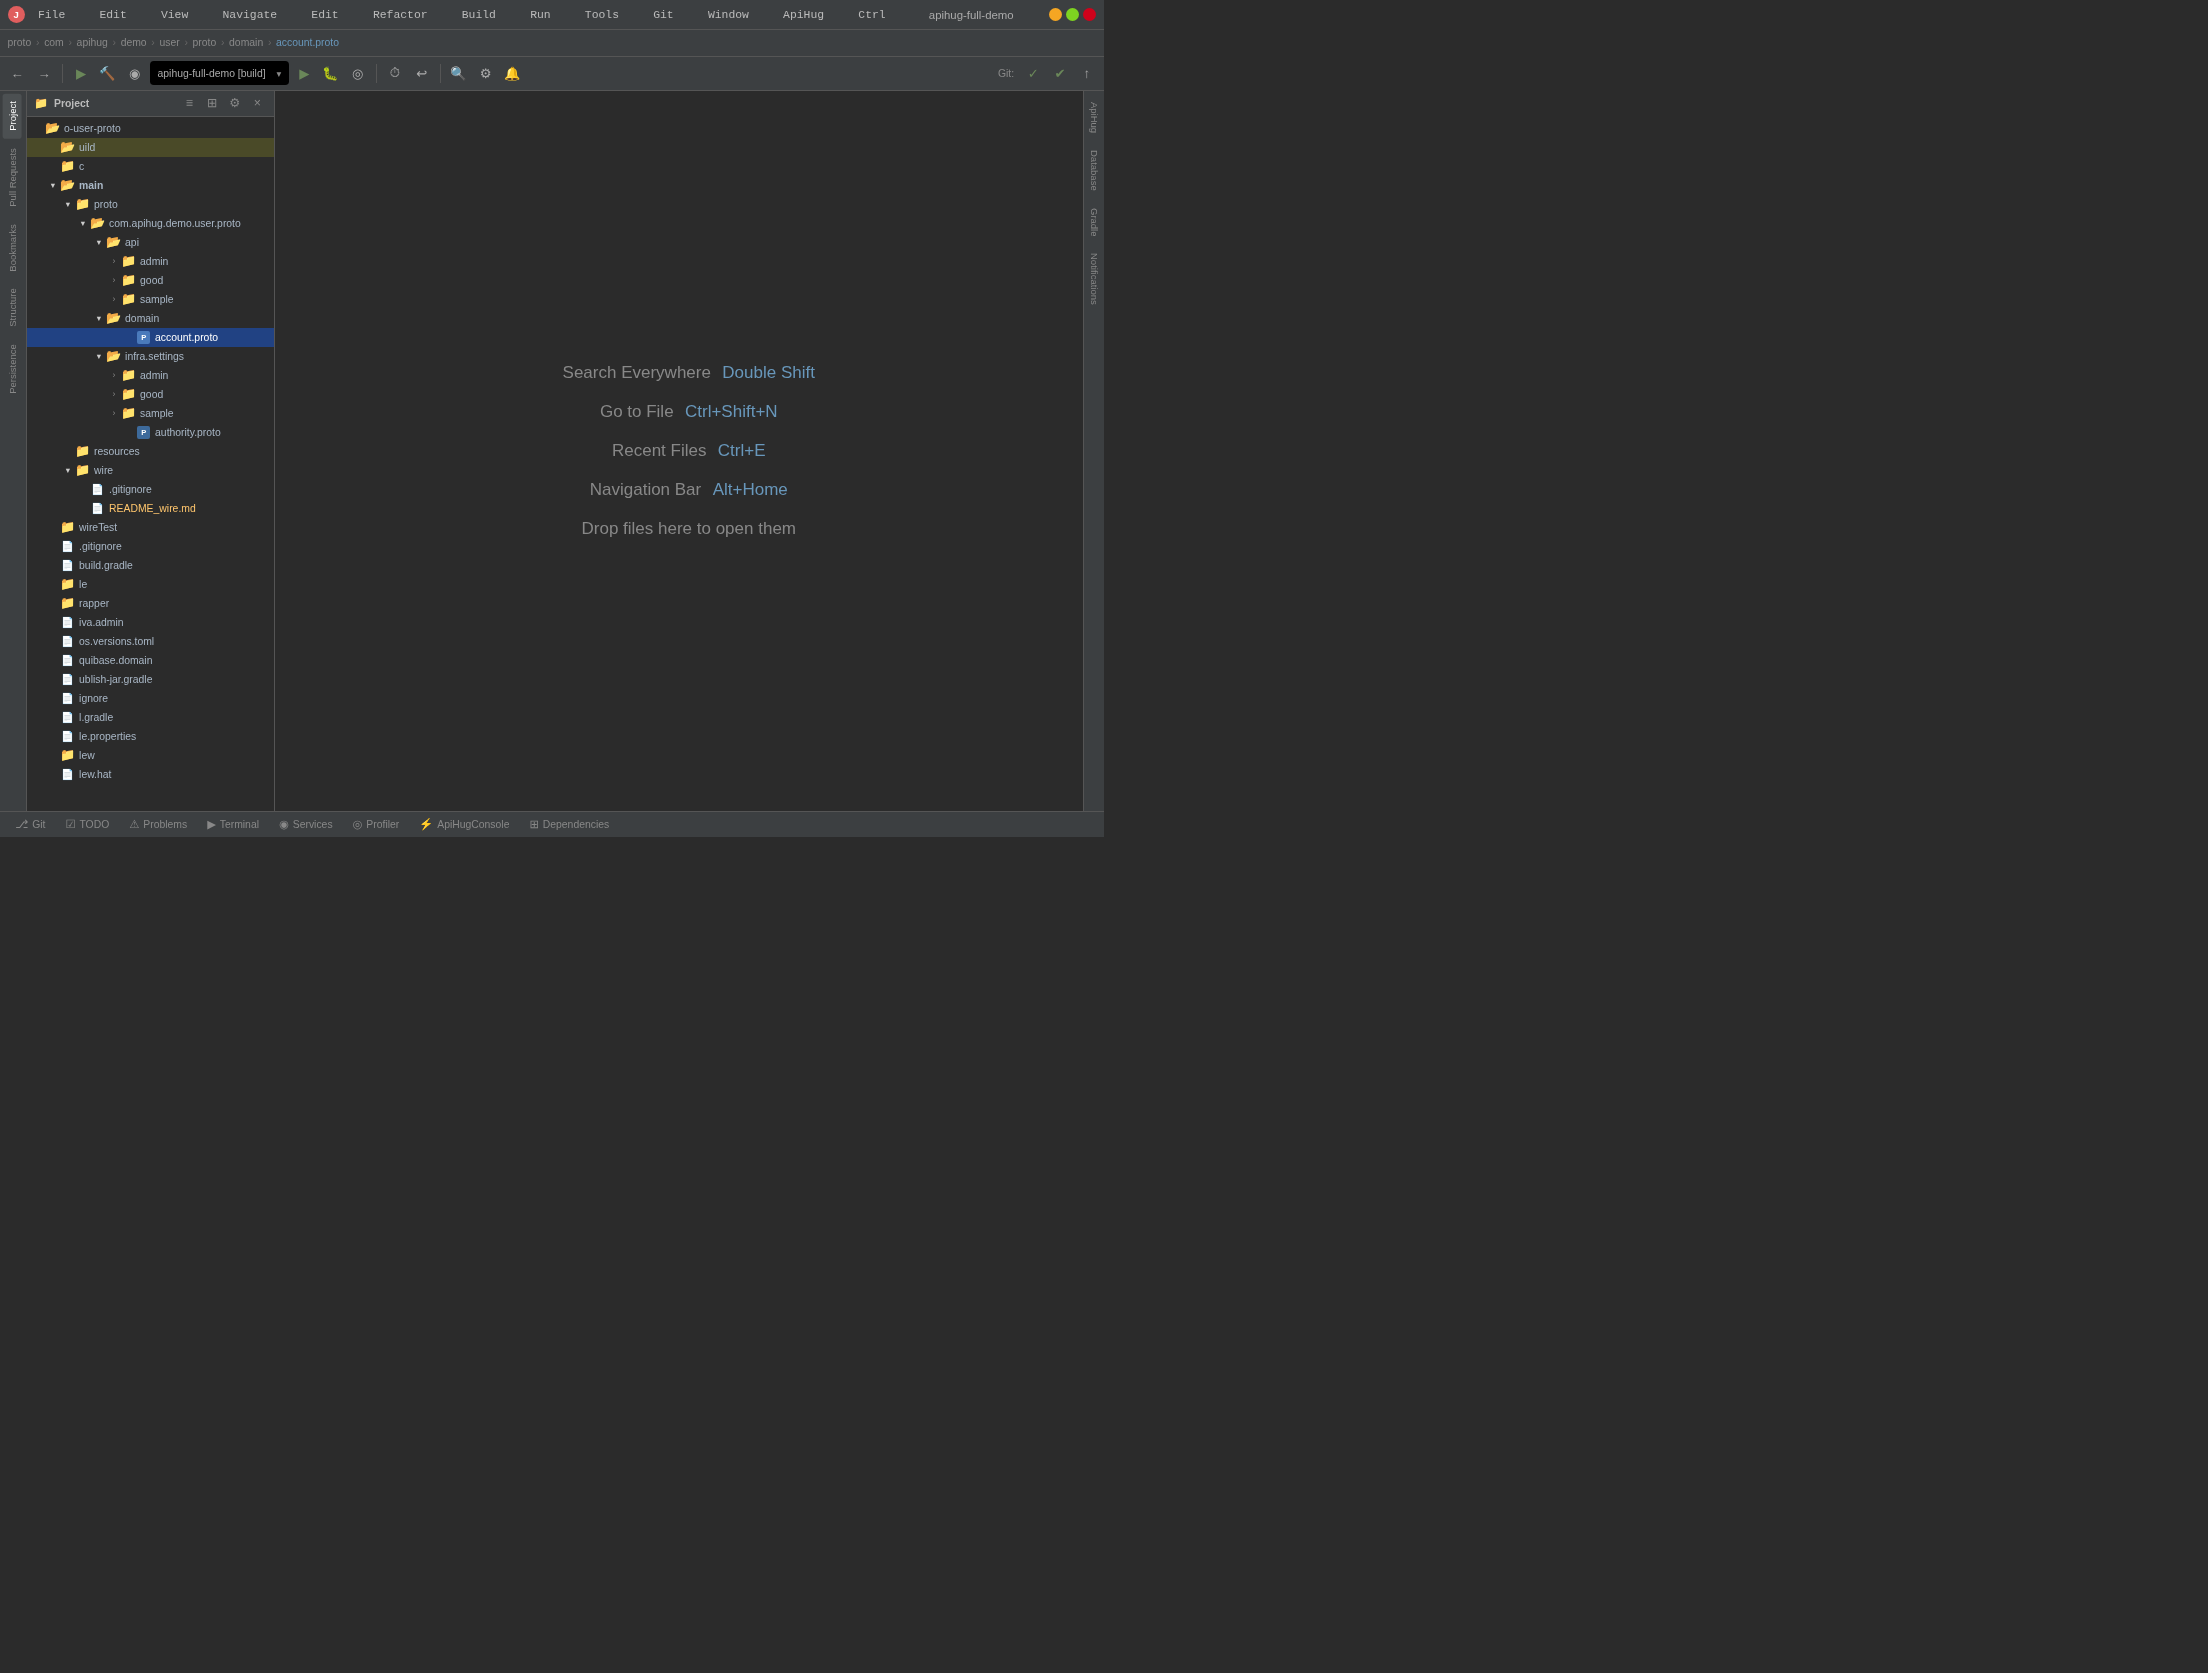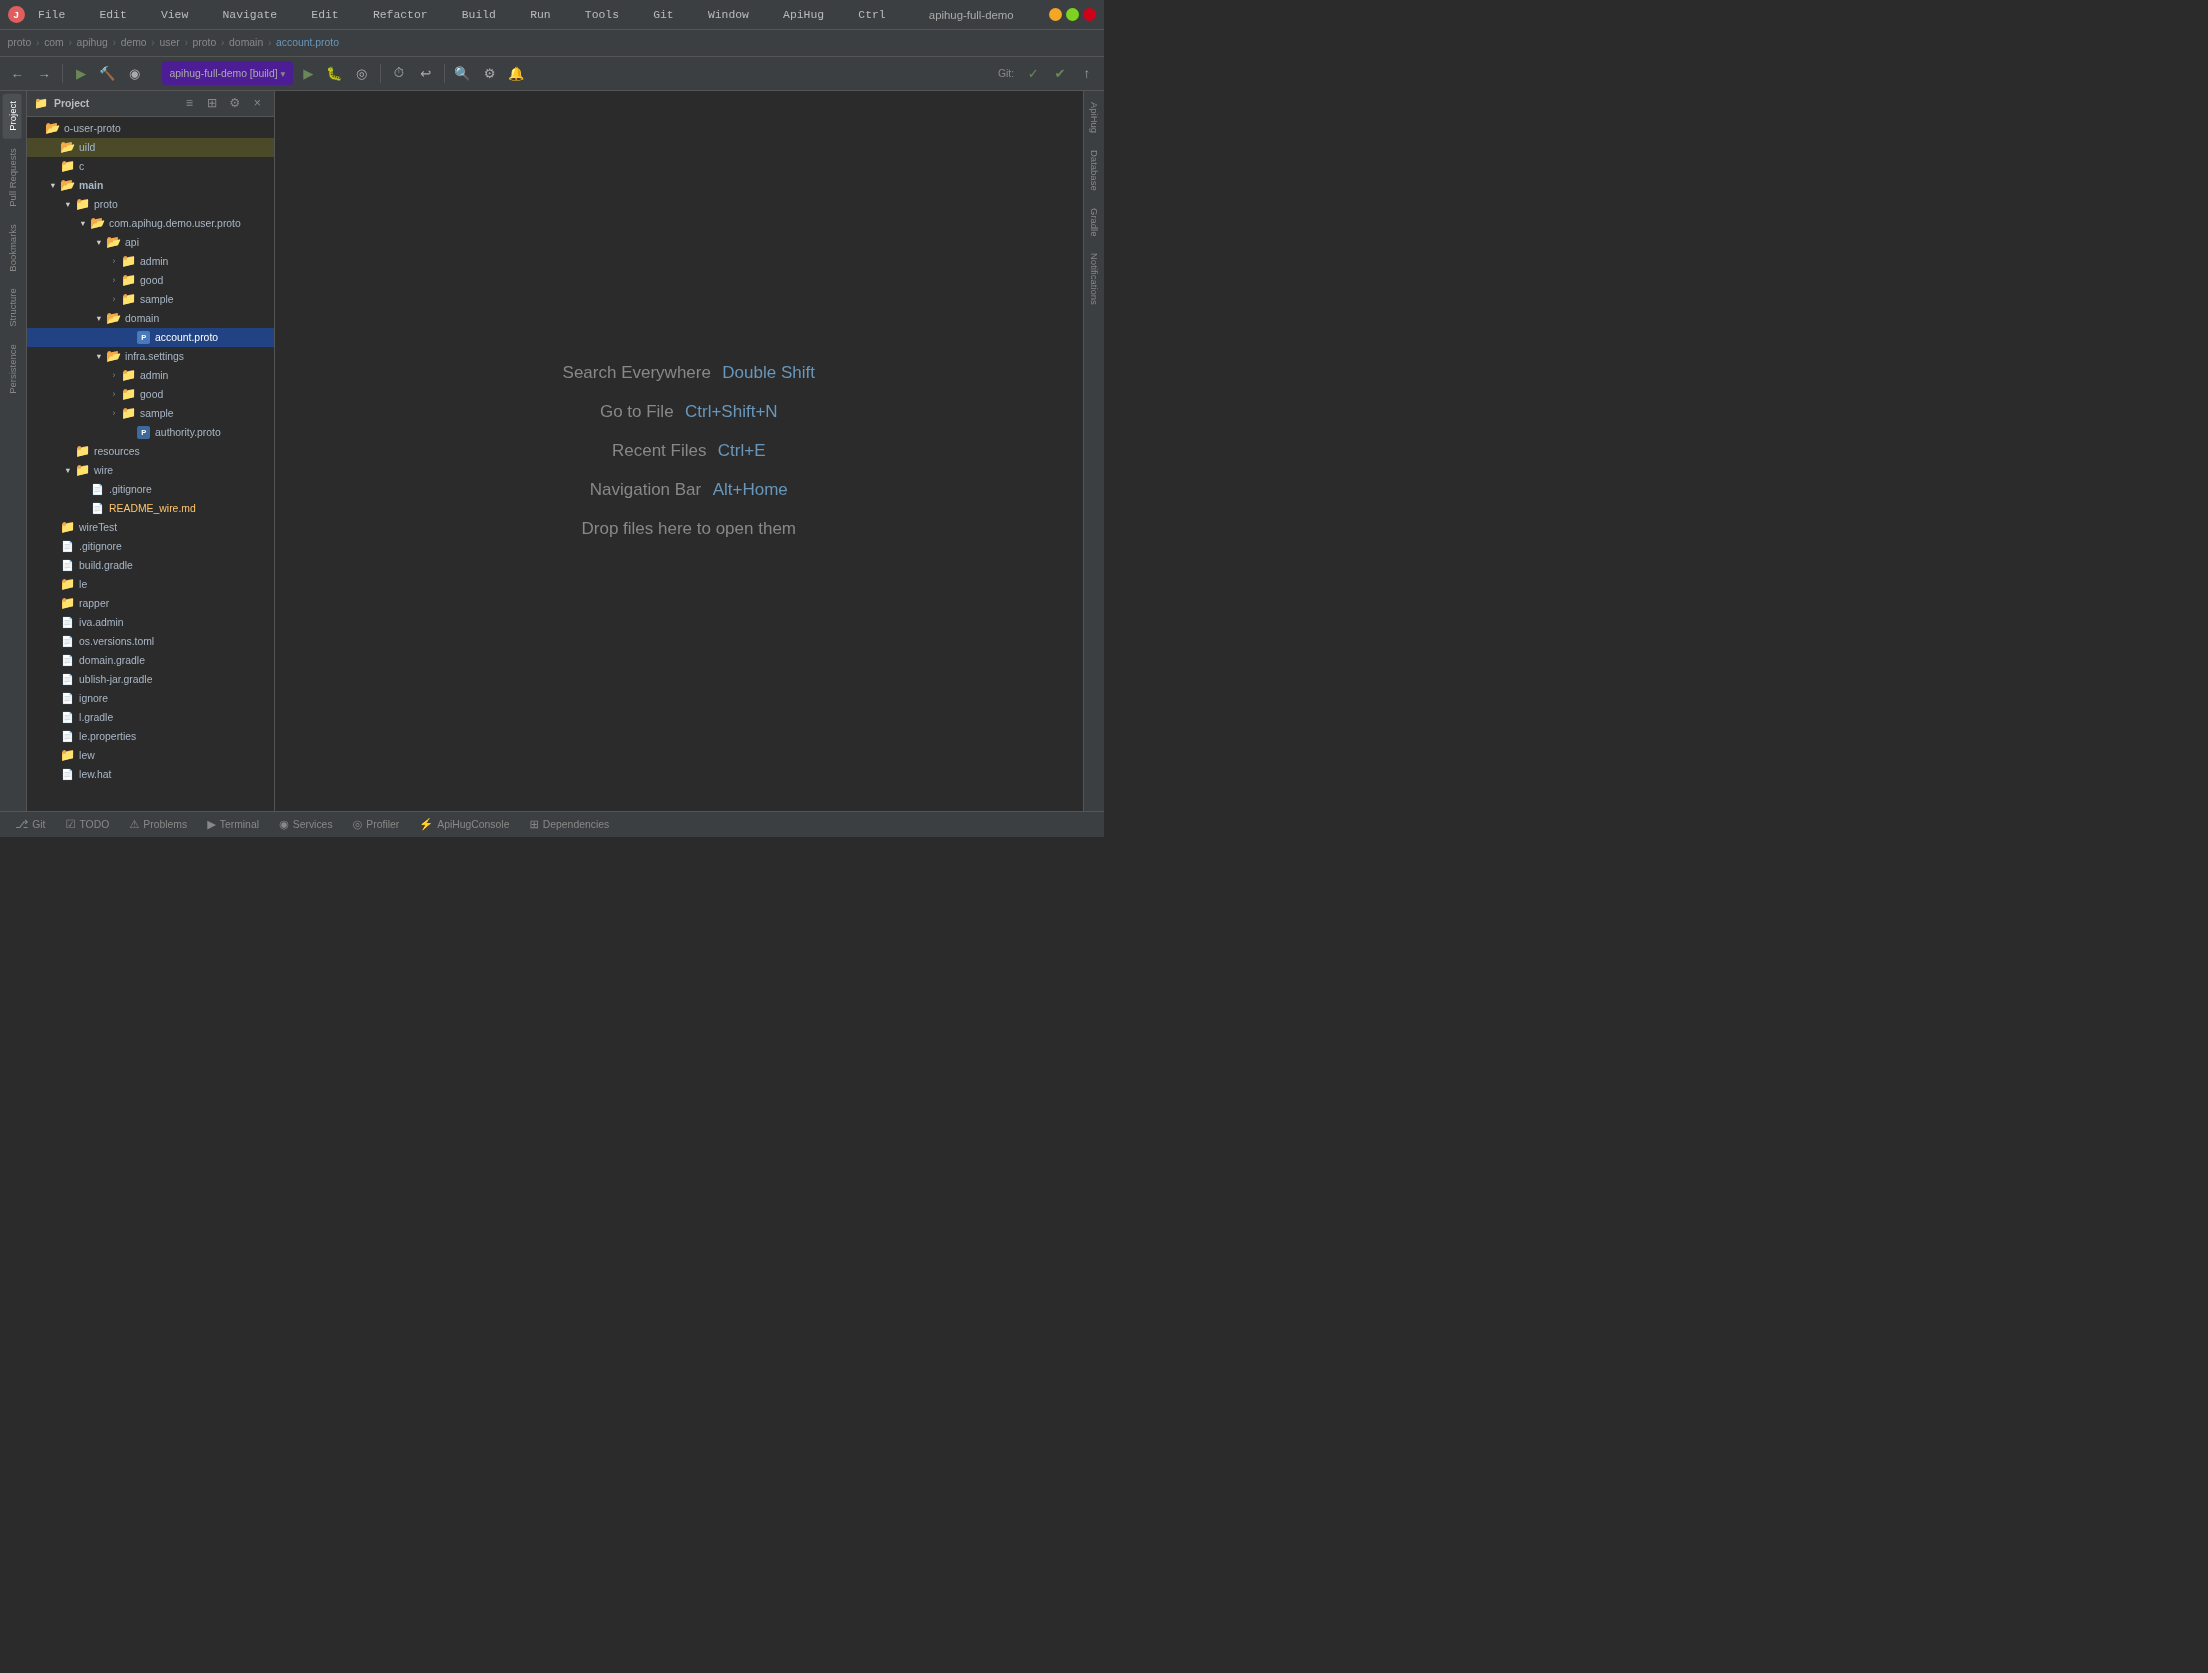--- a/index.html
+++ b/index.html
@@ -111,29 +111,28 @@
     .tb-btn.green { color: #6a8759; }
     .tb-sep {
       width: 0.9px;
       height: 19px;
       background: #555;
       margin: 0 2.8px;
     }
     .run-config {
       display: flex;
       align-items: center;
-      background: #4c1d95;
+      background: #000000;
       border-radius: 3.8px;
       padding: 1.9px 7.6px;
-      gap: 3px;
+      gap: 11px;
       color: #aaa;
       font-size: 10.4px;
       cursor: pointer;
       height: 24.6px;
-      margin-left: 12px;
     }
     .run-config .dropdown-arrow { color: #888; font-size: 9.5px; }
 
     
     .main-layout {
       display: flex;
       height: calc(837px - 30px - 26.5px - 34px - 26.5px);
     }
 
     
@@ -655,21 +654,21 @@
         </span>
         <span>os.versions.toml</span>
       </div>
 
       <div class="tree-item" style="padding-left:3.8px;">
         <span class="indent" style="width:15px;"></span>
         <span class="tree-arrow"></span>
         <span class="tree-icon">
           <span style="font-size:10.4px;color:#888;">📄</span>
         </span>
-        <span>domain.gradle</span>
+        <span>quibase.domain</span>
       </div>
 
       <div class="tree-item" style="padding-left:3.8px;">
         <span class="indent" style="width:15px;"></span>
         <span class="tree-arrow"></span>
         <span class="tree-icon">
           <span style="font-size:10.4px;color:#888;">📄</span>
         </span>
         <span>ublish-jar.gradle</span>
       </div>

